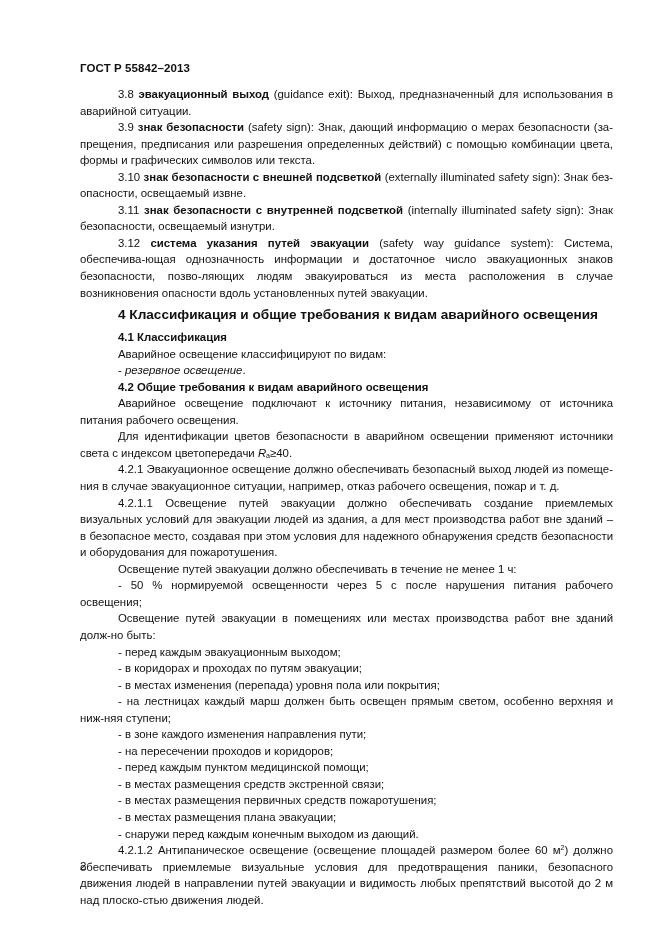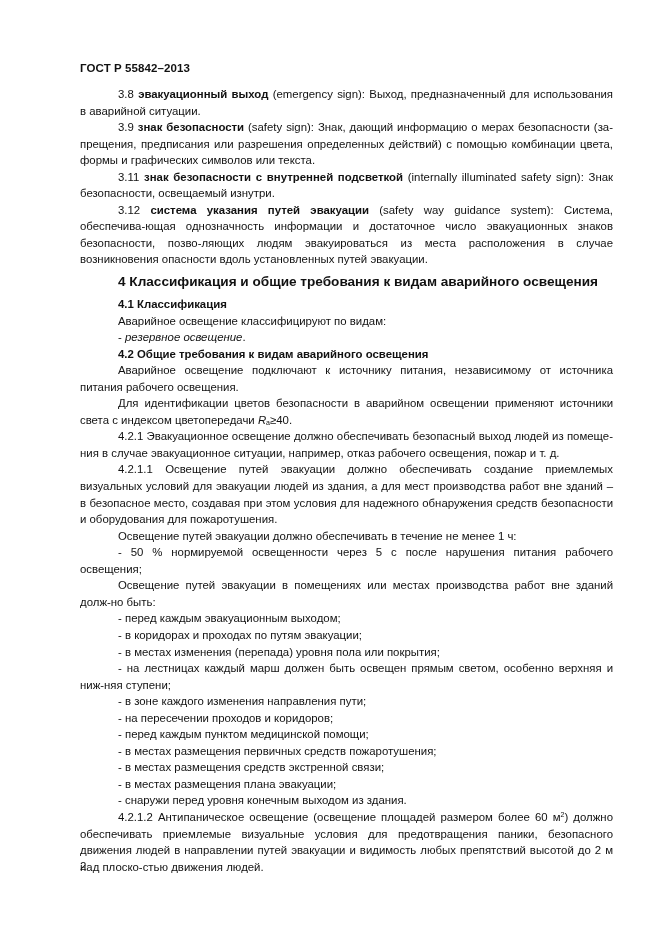--- a/index.html
+++ b/index.html
@@ -17,22 +17,23 @@
   sub { font-size: 7px; vertical-align: -1px; line-height: 0; }
   .page-number { position: absolute; left: 80px; top: 860px; font-size: 11.5px; }
 </style>
 </head>
 <body>
 
 <div class="page">
   <div class="doc-header">ГОСТ Р 55842–2013</div>
 
   <div class="body">
-    <p class="p"><span>3.8</span> <span class="b">эвакуационный выход</span> <span>(emergency sign):</span> <span>Выход, предназначенный для использования в аварийной ситуации.</span></p>
+    <p class="p"><span>3.8</span> <span class="b">эвакуационный выход</span> <span>(guidance exit):</span> <span>Выход, предназначенный для использования в аварийной ситуации.</span></p>
     <p class="p"><span>3.9</span> <span class="b">знак безопасности</span> <span>(safety sign):</span> <span>Знак, дающий информацию о мерах безопасности (за-прещения, предписания или разрешения определенных действий) с помощью комбинации цвета, формы и графических символов или текста.</span></p>
+    <p class="p"><span>3.10</span> <span class="b">знак безопасности с внешней подсветкой</span> <span>(externally illuminated safety sign):</span> <span>Знак без-опасности, освещаемый извне.</span></p>
     <p class="p"><span>3.11</span> <span class="b">знак безопасности с внутренней подсветкой</span> <span>(internally illuminated safety sign):</span> <span>Знак безопасности, освещаемый изнутри.</span></p>
     <p class="p"><span>3.12</span> <span class="b">система указания путей эвакуации</span> <span>(safety way guidance system):</span> <span>Система, обеспечива-ющая однозначность информации и достаточное число эвакуационных знаков безопасности, позво-ляющих людям эвакуироваться из места расположения в случае возникновения опасности вдоль установленных путей эвакуации.</span></p>
 
     <div class="h1">4 Классификация и общие требования к видам аварийного освещения</div>
 
     <p class="h2">4.1 Классификация</p>
     <p class="p">Аварийное освещение классифицируют по видам:</p>
     <p class="p"><span>- </span><span class="i">резервное освещение</span><span>.</span></p>
 
     <p class="h2">4.2 Общие требования к видам аварийного освещения</p>
@@ -43,22 +44,22 @@
     <p class="p">Освещение путей эвакуации должно обеспечивать в течение не менее 1 ч:</p>
     <p class="p">- 50 % нормируемой освещенности через 5 с после нарушения питания рабочего освещения;</p>
     <p class="p">Освещение путей эвакуации в помещениях или местах производства работ вне зданий долж-но быть:</p>
     <p class="p">- перед каждым эвакуационным выходом;</p>
     <p class="p">- в коридорах и проходах по путям эвакуации;</p>
     <p class="p">- в местах изменения (перепада) уровня пола или покрытия;</p>
     <p class="p">- на лестницах каждый марш должен быть освещен прямым светом, особенно верхняя и ниж-няя ступени;</p>
     <p class="p">- в зоне каждого изменения направления пути;</p>
     <p class="p">- на пересечении проходов и коридоров;</p>
     <p class="p">- перед каждым пунктом медицинской помощи;</p>
+    <p class="p">- в местах размещения средств экстренной связи;</p>
     <p class="p">- в местах размещения первичных средств пожаротушения;</p>
-    <p class="p">- в местах размещения средств экстренной связи;</p>
     <p class="p">- в местах размещения плана эвакуации;</p>
-    <p class="p">- снаружи перед уровня конечным выходом из здания.</p>
+    <p class="p">- снаружи перед каждым конечным выходом из дающий.</p>
     <p class="p"><span>4.2.1.2 Антипаническое освещение (освещение площадей размером более 60 м</span><sup>2</sup><span>) должно обеспечивать приемлемые визуальные условия для предотвращения паники, безопасного движения людей в направлении путей эвакуации и видимость любых препятствий высотой до 2 м над плоско-стью движения людей.</span></p>
 
   </div>
 
   <div class="page-number">2</div>
 </div>
 
 </body></html>

